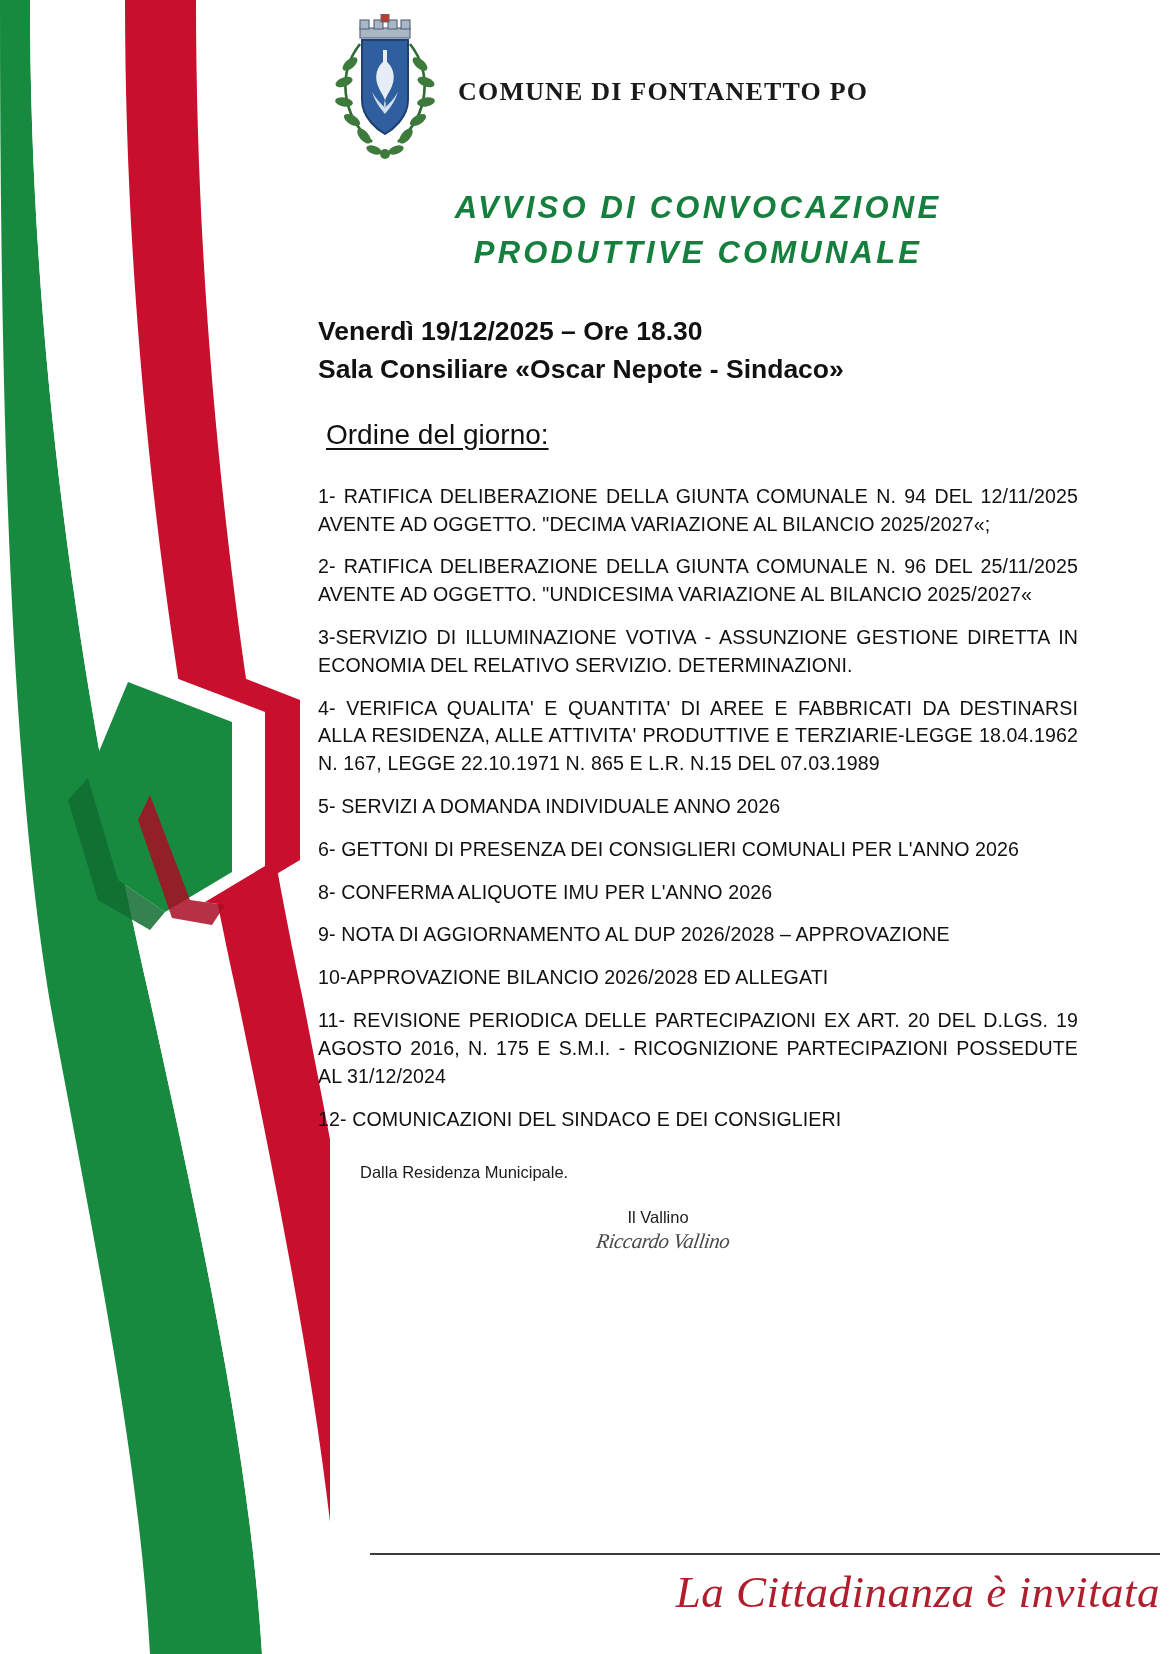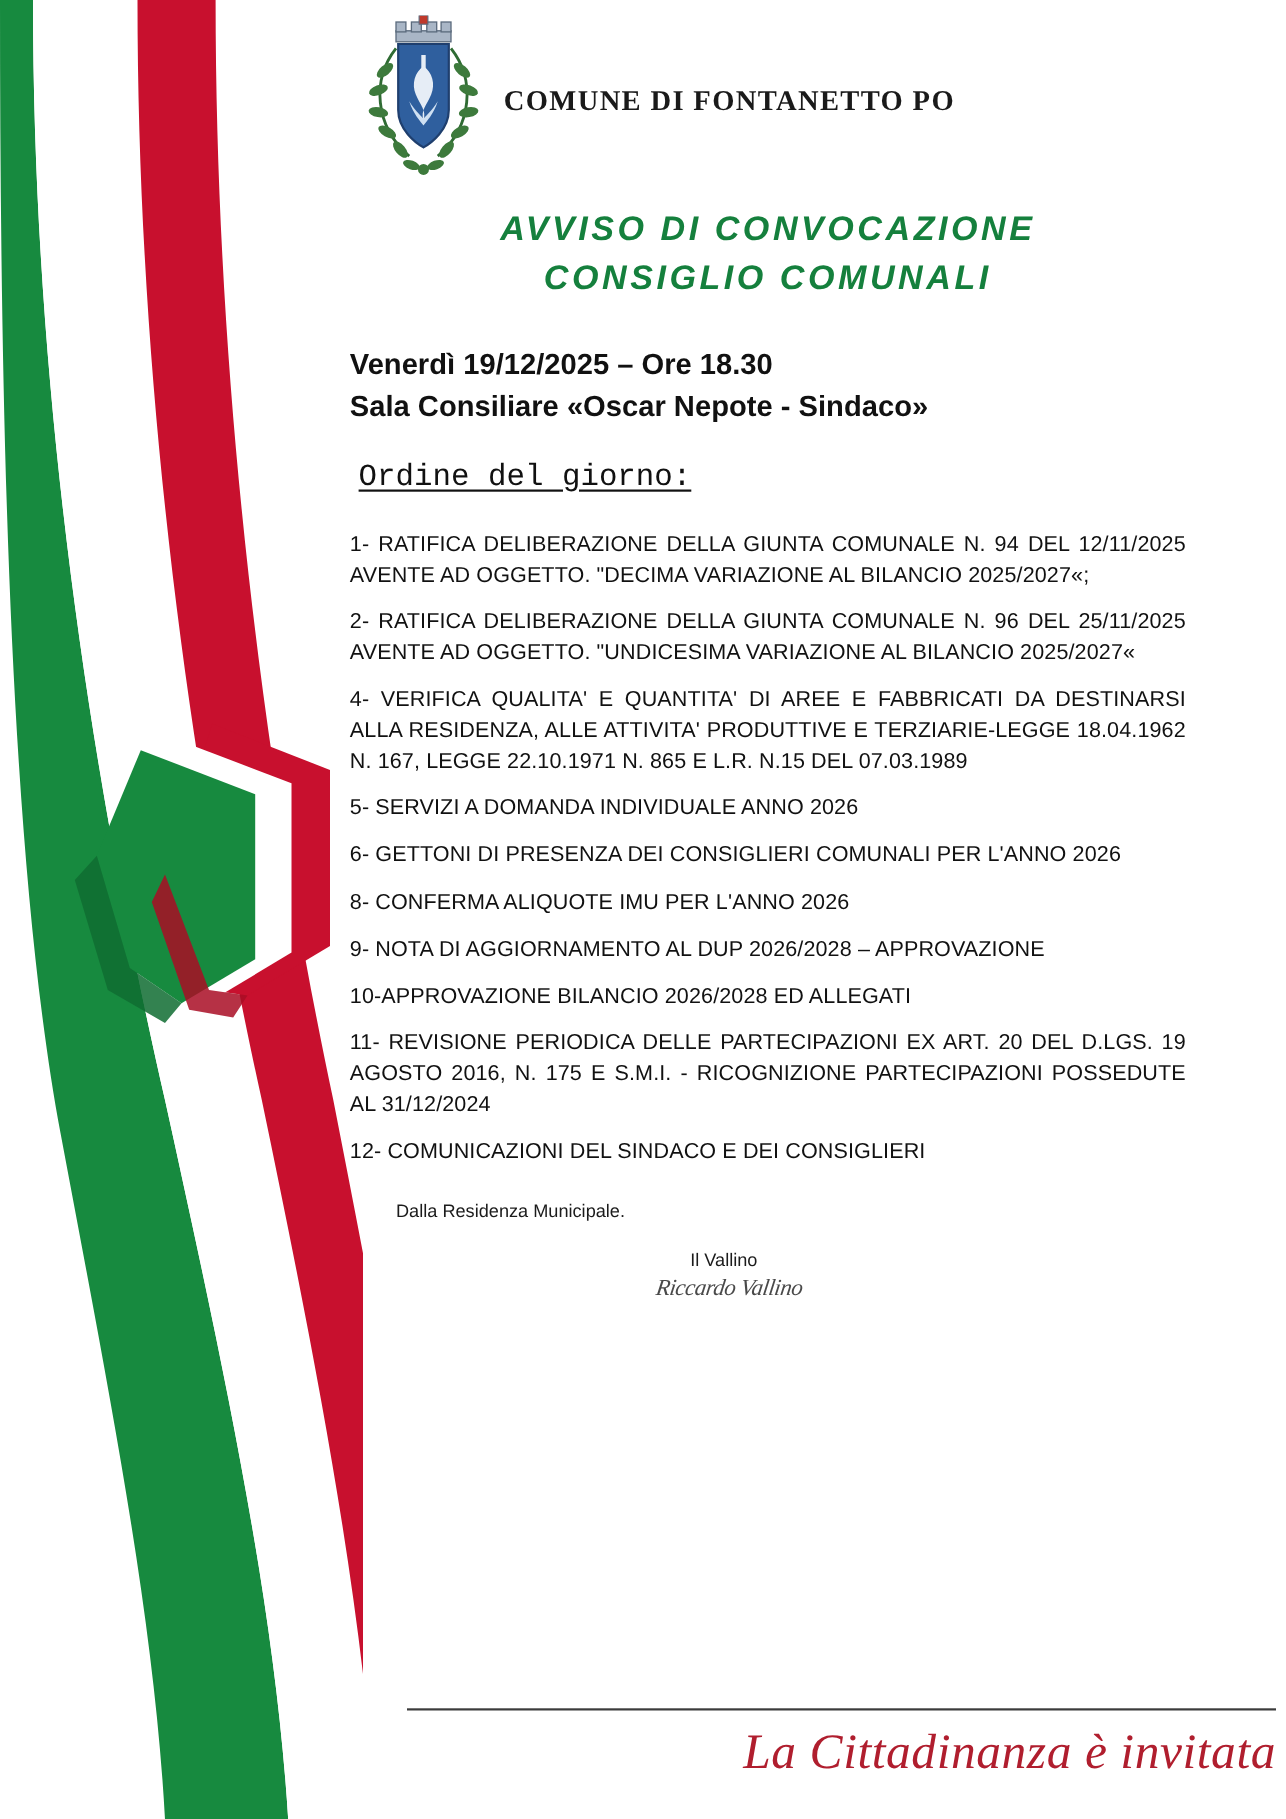--- a/index.html
+++ b/index.html
@@ -86,21 +86,20 @@
   }
 
   .odg-title {
     margin-top: 30px;
     margin-left: 8px;
     font-size: 28px;
     font-weight: normal;
     color: #111;
     text-decoration: underline;
     text-underline-offset: 4px;
-    font-family: Liberation Mono, monospace;
   }
 
   #odg-list {
     margin-top: 32px;
     padding: 0;
     list-style: none;
   }
   #odg-list li {
     font-size: 19.6px;
     line-height: 1.42;
@@ -220,33 +219,34 @@
       <rect x="53" y="36" width="4" height="14" fill="#e6edf6"></rect>
     </g>
   </svg>
   <div id="comune-title">COMUNE DI FONTANETTO PO</div>
 </div>
 
 <div id="content">
 
   <div class="avviso">
     <span>AVVISO  DI  CONVOCAZIONE</span>
-    <span class="line2">CONSIGLIO  COMUNALI</span>
+    <span class="line2">PRODUTTIVE  COMUNALE</span>
   </div>
 
   <div class="when">
     <span>Venerdì 19/12/2025 – Ore 18.30</span>
     <span class="line2">Sala Consiliare «Oscar Nepote - Sindaco»</span>
   </div>
 
   <div class="odg-title">Ordine del giorno:</div>
 
   <ul id="odg-list">
     <li>1- RATIFICA DELIBERAZIONE DELLA GIUNTA COMUNALE N. 94 DEL 12/11/2025 AVENTE AD OGGETTO. "DECIMA VARIAZIONE AL BILANCIO 2025/2027«;</li>
     <li>2- RATIFICA DELIBERAZIONE DELLA GIUNTA COMUNALE N. 96 DEL 25/11/2025 AVENTE AD OGGETTO. "UNDICESIMA VARIAZIONE AL BILANCIO 2025/2027«</li>
+    <li>3-SERVIZIO DI ILLUMINAZIONE VOTIVA - ASSUNZIONE GESTIONE DIRETTA IN ECONOMIA DEL RELATIVO SERVIZIO. DETERMINAZIONI.</li>
     <li>4- VERIFICA QUALITA' E QUANTITA' DI AREE E FABBRICATI DA DESTINARSI ALLA RESIDENZA, ALLE ATTIVITA' PRODUTTIVE E TERZIARIE-LEGGE 18.04.1962 N. 167, LEGGE 22.10.1971 N. 865 E L.R. N.15 DEL 07.03.1989</li>
     <li>5- SERVIZI A DOMANDA INDIVIDUALE ANNO 2026</li>
     <li>6- GETTONI DI PRESENZA DEI CONSIGLIERI COMUNALI PER L'ANNO 2026</li>
     <li>8- CONFERMA ALIQUOTE IMU PER L'ANNO 2026</li>
     <li>9- NOTA DI AGGIORNAMENTO AL DUP 2026/2028 – APPROVAZIONE</li>
     <li>10-APPROVAZIONE BILANCIO 2026/2028 ED ALLEGATI</li>
     <li>11- REVISIONE PERIODICA DELLE PARTECIPAZIONI EX ART. 20 DEL D.LGS. 19 AGOSTO 2016, N. 175 E S.M.I. - RICOGNIZIONE PARTECIPAZIONI POSSEDUTE AL 31/12/2024</li>
     <li>12- COMUNICAZIONI DEL SINDACO E DEI CONSIGLIERI</li>
   </ul>
 

